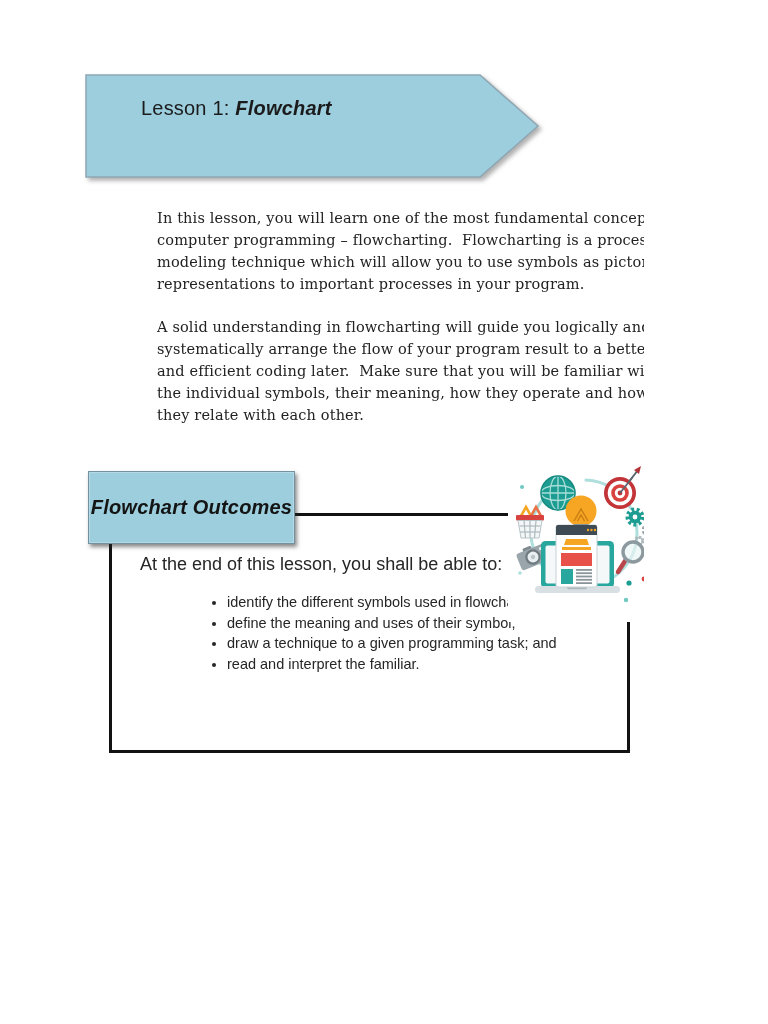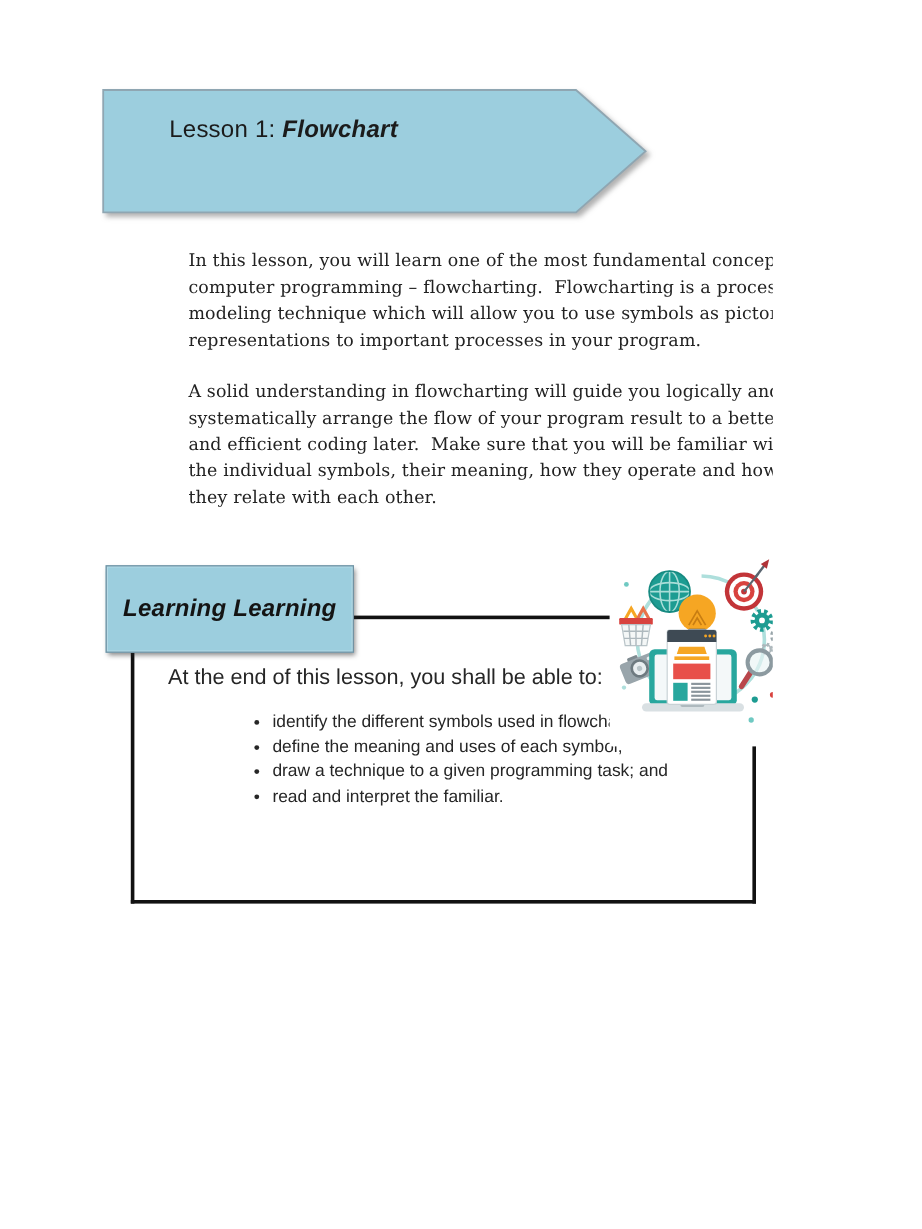--- a/index.html
+++ b/index.html
@@ -125,27 +125,27 @@
     <p>In this lesson, you will learn one of the most fundamental concepts in computer programming – flowcharting.  Flowcharting is a process modeling technique which will allow you to use symbols as pictorial representations to important processes in your program.</p>
     <p>A solid understanding in flowcharting will guide you logically and systematically arrange the flow of your program result to a better and efficient coding later.  Make sure that you will be familiar with the individual symbols, their meaning, how they operate and how they relate with each other.</p>
   </div>
 
   <div class="rule rule-top"></div>
   <div class="rule rule-right"></div>
   <div class="rule rule-left"></div>
   <div class="rule rule-bottom"></div>
 
   <div class="outcomes-box">
-    <span class="heading">Learning Learning</span>
+    <span class="heading">Flowchart Outcomes</span>
   </div>
 
   <div class="outcomes-lead">At the end of this lesson, you shall be able to:</div>
   <ul class="outcomes-list">
     <li>identify the different symbols used in flowcharting;</li>
-    <li>define the meaning and uses of each symbol;</li>
+    <li>define the meaning and uses of their symbol;</li>
     <li>draw a technique to a given programming task; and</li>
     <li>read and interpret the familiar.</li>
   </ul>
 
   <div class="illustration">
     <svg viewBox="0 0 150 161">
 
       <g>
         <circle cx="76" cy="72" r="53" fill="none" stroke="#AEDFDC" stroke-width="3" stroke-dasharray="140 10 86 14 58 10"></circle>
         <circle cx="14" cy="26" r="2" fill="#6FC9C2"></circle>

